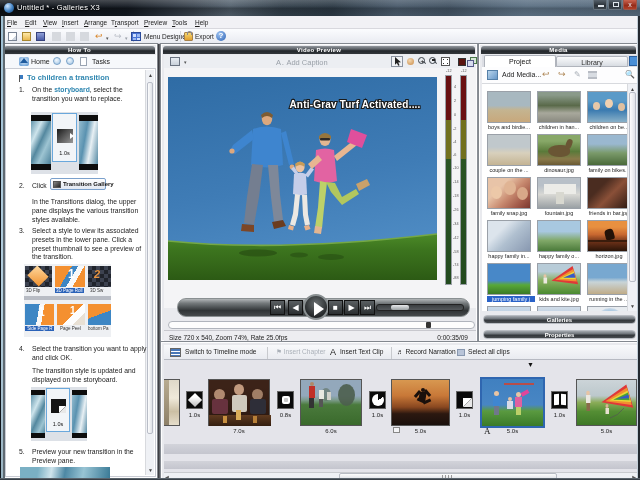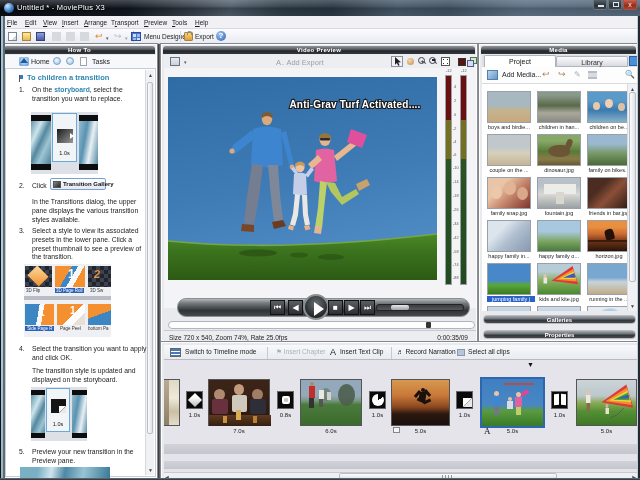--- a/index.html
+++ b/index.html
@@ -59,21 +59,21 @@
 .tr { position:absolute; top:48px; width:17px; height:18px; background:#0a0a0a; border:1px solid #666; }
 .tlab { position:absolute; font-size:6px; color:#222; text-align:center; }
 </style>
 </head>
 <body>
 
 <div id="titlebar" class="abs">
     <div class="shine abs"></div>
   </div>
 <div id="title-ico" class="abs"></div>
-<div id="title-txt" class="abs">Untitled * - MoviePlus X3</div>
+<div id="title-txt" class="abs">Untitled * - Galleries X3</div>
 <div class="winbtn abs" style="left:593px;">
     <i class="abs" style="left:4px; top:5px; width:6px; height:2px; background:#dfe6ec;"></i>
   </div>
 <div class="winbtn abs" style="left:608px;">
     <i class="abs" style="left:4px; top:2px; width:6px; height:5px; border:1px solid #dfe6ec;"></i>
   </div>
 <div class="winbtn abs" id="btn-close" style="left:623px;">
     <span>x</span>
   </div>
 
@@ -219,21 +219,21 @@
   </div>
 </div>
 
 <div id="vp" class="abs panel">
   <div class="phead">
       <span>Video Preview</span>
     </div>
   <div id="vp-tools" class="abs">
     <div class="abs" style="left:6px; top:2px; width:10px; height:9px; border:1px solid #6a7280; background:linear-gradient(180deg,#e8ecf2,#c8d0da);"></div>
     <div class="abs" style="left:20px; top:4px; font-size:5px; color:#555;">▾</div>
-    <span class="abs" style="left:112px; top:2px; font-size:7.5px; color:#9aa0a8;">A․ Add Export</span>
+    <span class="abs" style="left:112px; top:2px; font-size:7.5px; color:#9aa0a8;">A․ Add Caption</span>
     <div class="abs" style="left:227px; top:1px; width:12px; height:11px; border:1px solid #8b93a0; background:#f0f2f5;"></div>
     <svg class="abs" style="left:230px; top:2px;" width="8" height="9" viewBox="0 0 8 9">
         <path d="M1,0 L7,5.2 L4.2,5.4 L5.6,8.2 L4.2,8.8 L2.9,6 L1,7.8 Z" fill="#222"></path>
       </svg>
     <div class="abs" style="left:243px; top:3px; width:7px; height:7px; border-radius:50%; background:radial-gradient(circle at 40% 35%,#f4d8b0,#c88a48);"></div>
     <div class="abs" style="left:254px; top:2px; width:7px; height:7px; border:1.3px solid #3a4048; border-radius:50%; background:#e8ecf0;"></div>
     <div class="abs" style="left:256.5px; top:3.2px; font-size:6px; color:#222; font-weight:bold;">+</div>
     <div class="abs" style="left:259px; top:7px; width:3px; height:1.4px; background:#3a4048; transform:rotate(45deg);"></div>
     <div class="abs" style="left:265px; top:2px; width:7px; height:7px; border:1.3px solid #3a4048; border-radius:50%; background:#e8ecf0;"></div>
     <div class="abs" style="left:267.5px; top:4.4px; width:3px; height:1.2px; background:#222;"></div>

